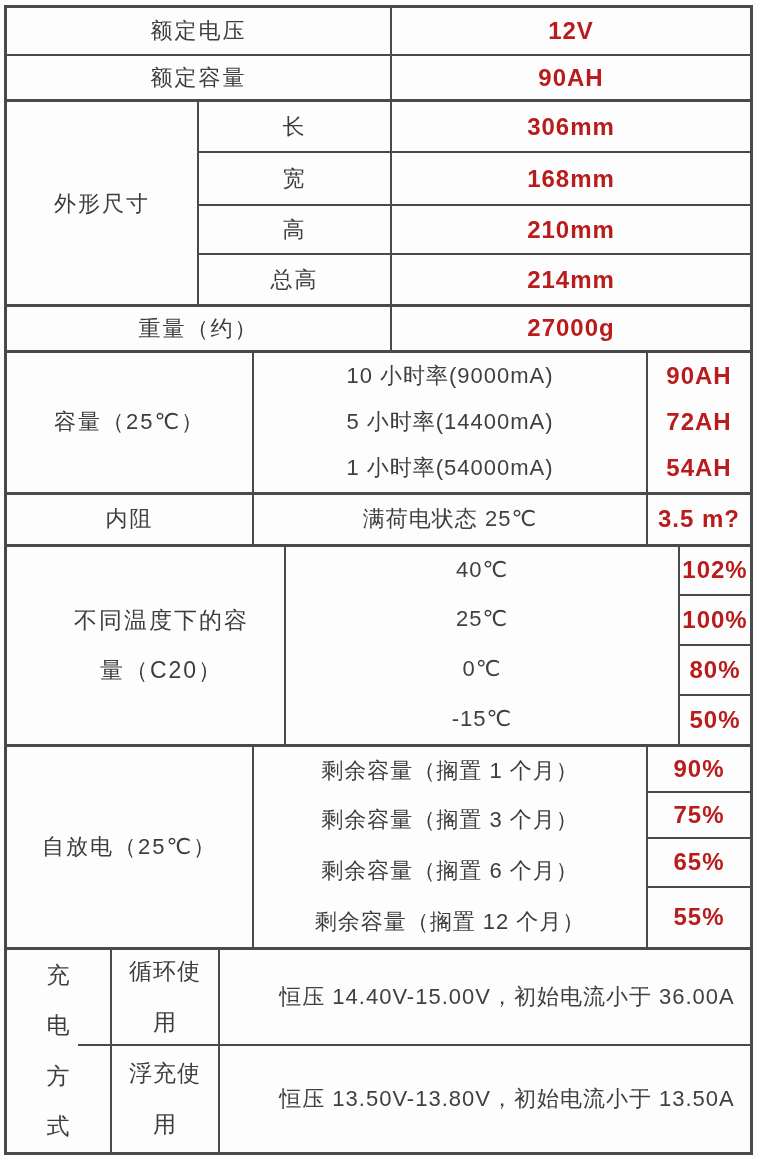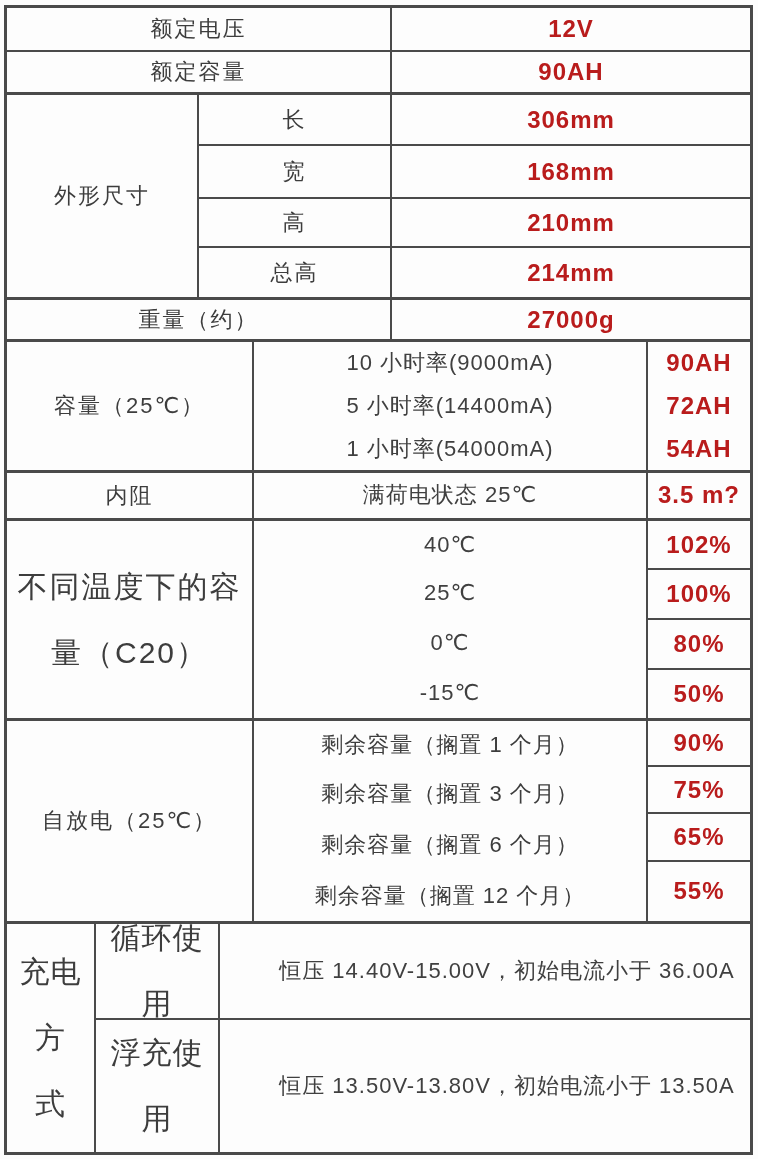--- a/index.html
+++ b/index.html
@@ -22,29 +22,29 @@
   .bt2 { border-top: 2px solid #4a4a4a; }
   .bt3 { border-top: 3px solid #4a4a4a; }
   .cell {
     box-sizing: border-box;
     display: flex; align-items: center; justify-content: center;
     text-align: center;
     white-space: pre-line;
   }
   .bl { border-left: 2px solid #4a4a4a; }
   .zh { font-size: 22px; letter-spacing: 2px; line-height: 1.25; }
-  .zh-tall { font-size: 30px; letter-spacing: 2px; line-height: 2.2; }
+  .zh-tall { font-size: 23px; letter-spacing: 2px; line-height: 2.2; margin-left: 32px; }
   .val { font-size: 24px; letter-spacing: 1px; font-weight: 600; color: #b91c1c; }
   .mix { font-size: 22px; letter-spacing: 1px; font-weight: 500; color: #404040; }
 
   
   .cA1 { width: 383px; } .cA2 { width: 360px; }          
   .cB1 { width: 190px; } .cB2 { width: 193px; } .cB3 { width: 360px; }  
   .cD1 { width: 245px; } .cD2 { width: 394px; } .cD3 { width: 138px; }  
-  .cF1 { width: 103px; } .cF2 { width: 124px; } .cF3 { width: 532px; padding-left: 44px; }  
+  .cF1 { width: 103px; } .cF2 { width: 108px; } .cF3 { width: 532px; padding-left: 44px; }  
 
   .stack { display: flex; flex-direction: column; box-sizing: border-box; }
   .subrow { display: flex; box-sizing: border-box; width: 100%; }
   .fill { flex: 1; }
 </style>
 </head>
 <body>
 
 <div class="tbl">
 

